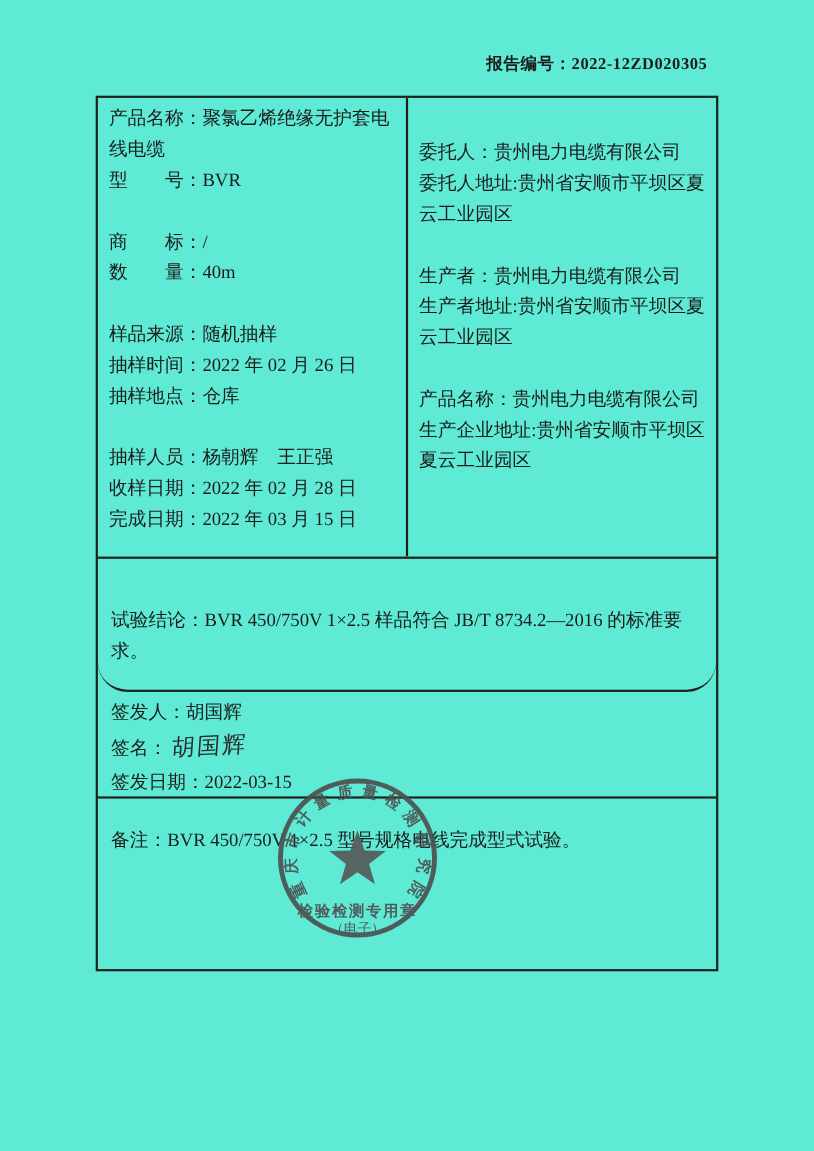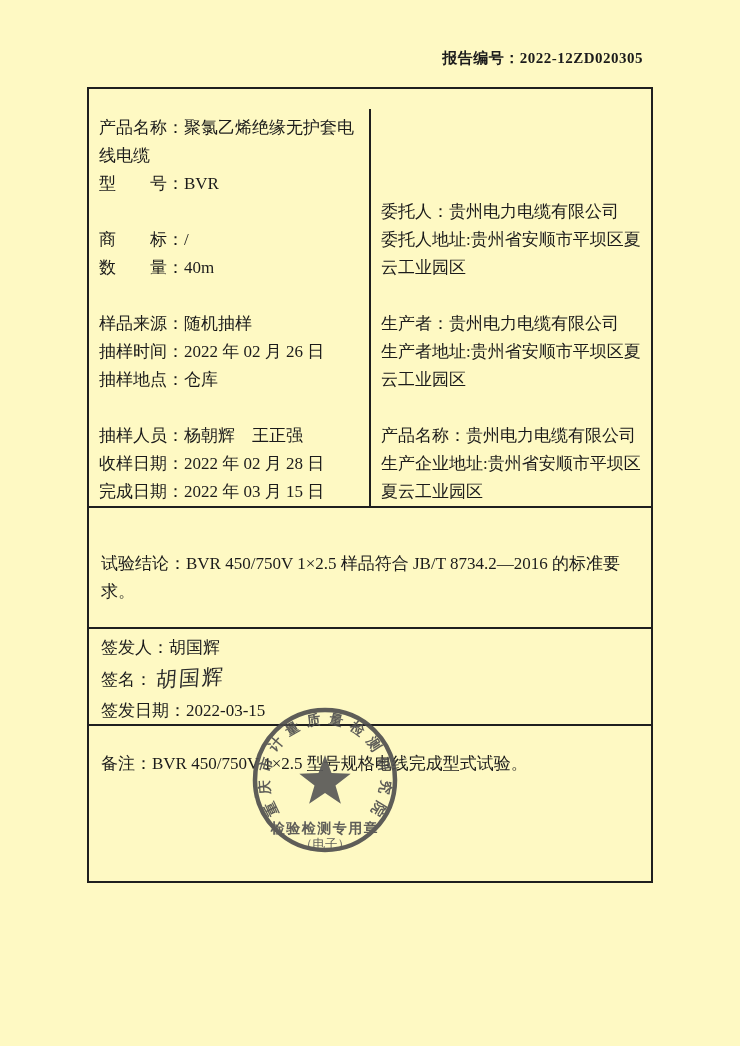--- a/index.html
+++ b/index.html
@@ -1,41 +1,41 @@
 <!DOCTYPE html>
 <html><head>
 <meta charset="utf-8">
 <style>
   * { margin:0; padding:0; box-sizing:border-box; }
   html,body { background:#ffffff; }
   .page {
-    position:relative; width:740px; height:1046px; background:#fef9c3;
+    position:relative; width:740px; height:1046px; background:#5eead4;
     font-family:"Liberation Serif","DejaVu Serif",serif; color:#1b1b1b;
     overflow:hidden;
   }
   .report-no {
     position:absolute; top:49px; right:97px;
     font-size:15px; font-weight:700; letter-spacing:0.5px;
     white-space:nowrap;
   }
   .doc-table {
     position:absolute; left:87px; top:87px; width:566px; height:796px;
     border:2px solid #1f1f1f;
   }
   .row { border-bottom:2px solid #1f1f1f; overflow:hidden; }
-  .row1 { height:419px; display:flex;align-items:flex-end; }
+  .row1 { height:419px; display:flex; }
   .cell { font-size:17px; }
   .cell p { line-height:28px; }
   .cell-left {
     width:282px; border-right:2px solid #1f1f1f;
     padding:5px 8px 0 10px;
   }
-  .cell-right { flex:1; padding:22px 6px 0 10px; }
+  .cell-right { flex:1; padding:8px 6px 0 10px; }
   .gap { margin-top:28px; }
-  .row2 { height:121px; padding:42px 14px 0 12px; font-size:17px; }
+  .row2 { height:121px; padding:42px 14px 0 12px; font-size:17px;border-radius:27px; }
   .row2 p { line-height:28px; }
   .row3 { height:105px; padding:7px 14px 0 12px; font-size:17px; }
   .row3 p { line-height:28px; }
   .row4 { height:97px; padding:3px 14px 0 12px; font-size:17px; }
   .row4 p { line-height:31px; }
   .row5 { height:44px; border-bottom:none; padding:9px 14px 0 12px; font-size:17px;margin-top:16px; }
   .row5 p { line-height:26px; }
   .signature {
     display:inline-block; font-size:21px; font-weight:500;
     transform:rotate(-3deg) skewX(-7deg); margin-left:4px;

